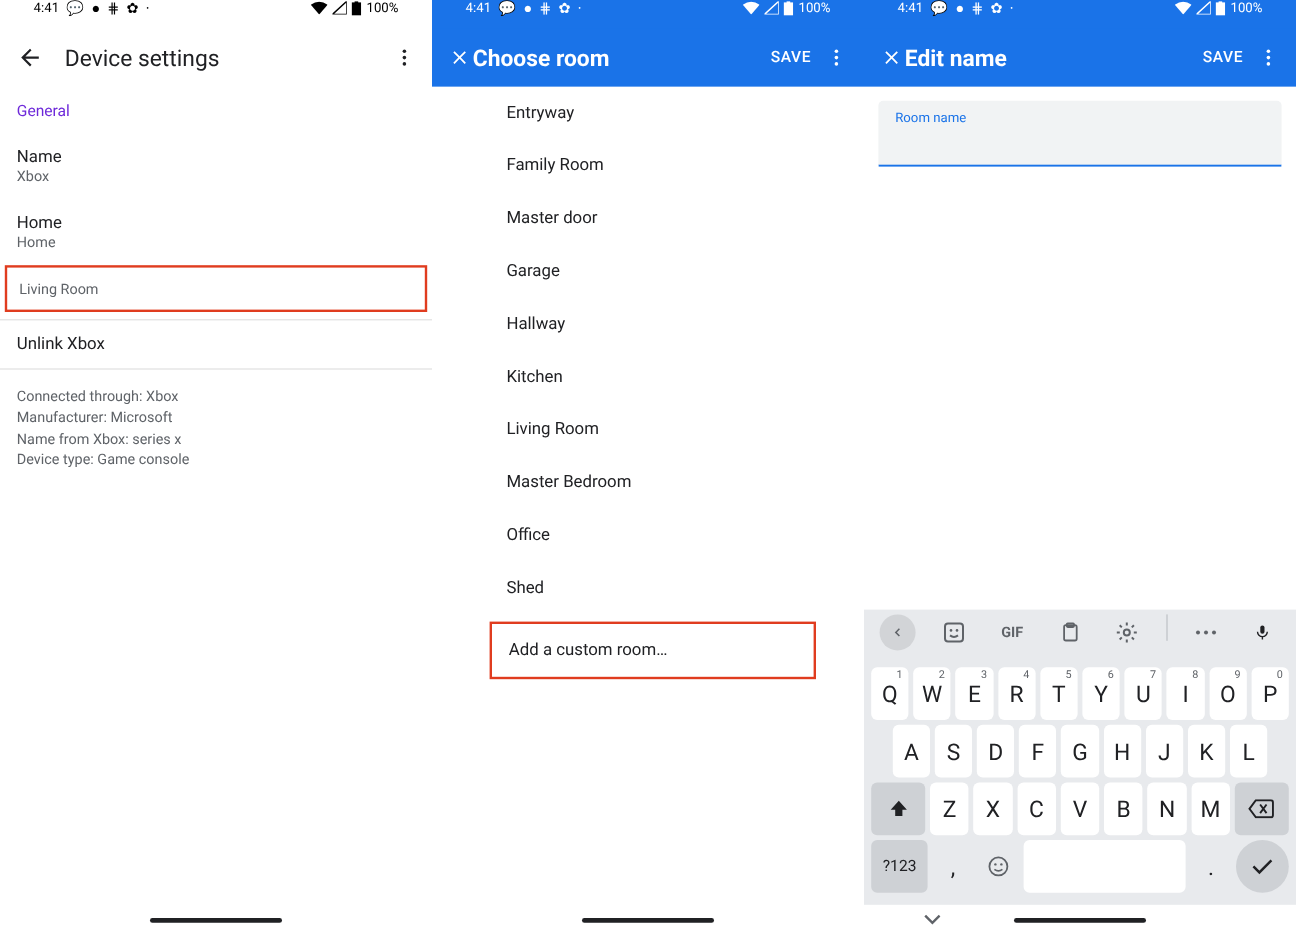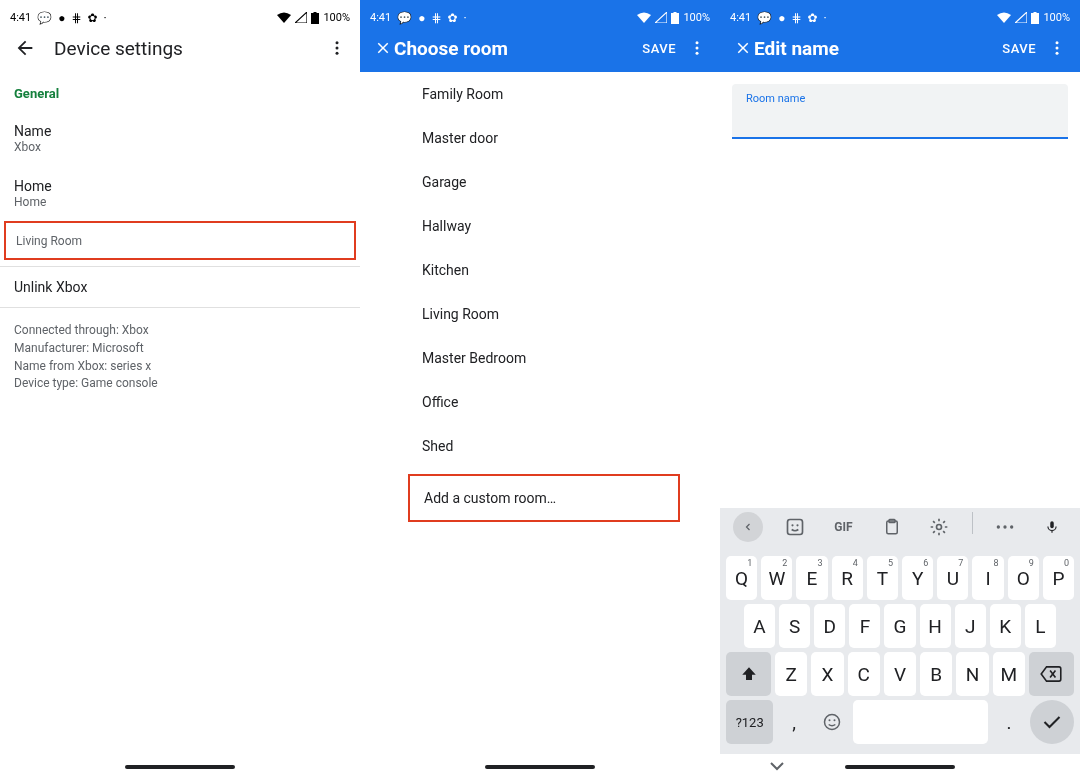--- a/index.html
+++ b/index.html
@@ -1,38 +1,38 @@
 <!DOCTYPE html>
 <html><head>
 <meta charset="utf-8">
 <style>
   * { box-sizing: border-box; margin: 0; padding: 0; font-family: Roboto, "Helvetica Neue", Arial, sans-serif; }
   body { width: 1080px; height: 778px; display: flex; background: #fff; }
   .screen { width: 360px; height: 778px; position: relative; display: flex; flex-direction: column; background: #fff; }
 
   
-  .status-bar { height: 24px; display: flex; align-items: flex-end; justify-content: space-between; padding: 0 10px; font-size: 11px; color: #000; }
+  .status-bar { height: 24px; display: flex; align-items: flex-start; justify-content: space-between; padding: 0 28px; font-size: 11px; color: #000; }
   .status-bar.blue { color: #fff; }
   .status-left { display: flex; align-items: center; gap: 6px; }
   .status-right { display: flex; align-items: center; gap: 4px; }
   .status-right svg { display: block; }
   .notif-icon { font-size: 12px; line-height: 1; }
 
   
   .appbar-white { height: 48px; display: flex; align-items: center; padding: 0 14px; color: #202124; }
   .appbar-white .title { font-size: 19px; color: #202124; margin-left: 18px; font-weight: 400; }
   .appbar-white .spacer { flex: 1; }
 
   
   .appbar-blue { background: #1a73e8; color: #fff; display: flex; align-items: center; padding: 0 14px; height: 48px; }
   .appbar-blue .title { font-size: 19px; margin-left: 2px; font-weight: 700; }
   .appbar-blue .spacer { flex: 1; }
   .appbar-blue .save { font-size: 13px; font-weight: 500; letter-spacing: 0.5px; margin-right: 12px; }
 
-  .section-header { font-size: 13px; font-weight: 700; color: #15803d; padding: 14px 14px 10px; }
+  .section-header { font-size: 13px; font-weight: 400; color: #6d28d9; padding: 14px 14px 10px; }
   .list-item { padding: 12px 14px; cursor: pointer; }
   .list-item .primary { font-size: 14px; color: #202124; }
   .list-item .secondary { font-size: 12px; color: #5f6368; margin-top: 1px; }
   .divider { border-bottom: 1px solid #e0e0e0; }
 
   .highlight-box { border: 2px solid #e03c1f; }
   .room-item-wrap { margin: 0 4px 6px 4px; }
 
   .info-block { padding: 14px; font-size: 12px; color: #5f6368; line-height: 1.4; }
   .info-block div { margin-bottom: 1px; }
@@ -180,20 +180,21 @@
       <span class="save">SAVE</span>
       <svg width="18" height="18" viewBox="0 0 24 24">
           <circle cx="12" cy="5" r="2" fill="#fff"></circle>
           <circle cx="12" cy="12" r="2" fill="#fff"></circle>
           <circle cx="12" cy="19" r="2" fill="#fff"></circle>
         </svg>
     </div>
   </div>
 
   <div class="room-list">
+    <div class="room">Entryway</div>
     <div class="room">Family Room</div>
     <div class="room">Master door</div>
     <div class="room">Garage</div>
     <div class="room">Hallway</div>
     <div class="room">Kitchen</div>
     <div class="room">Living Room</div>
     <div class="room">Master Bedroom</div>
     <div class="room">Office</div>
     <div class="room">Shed</div>
     <div class="custom-room-wrap highlight-box">

